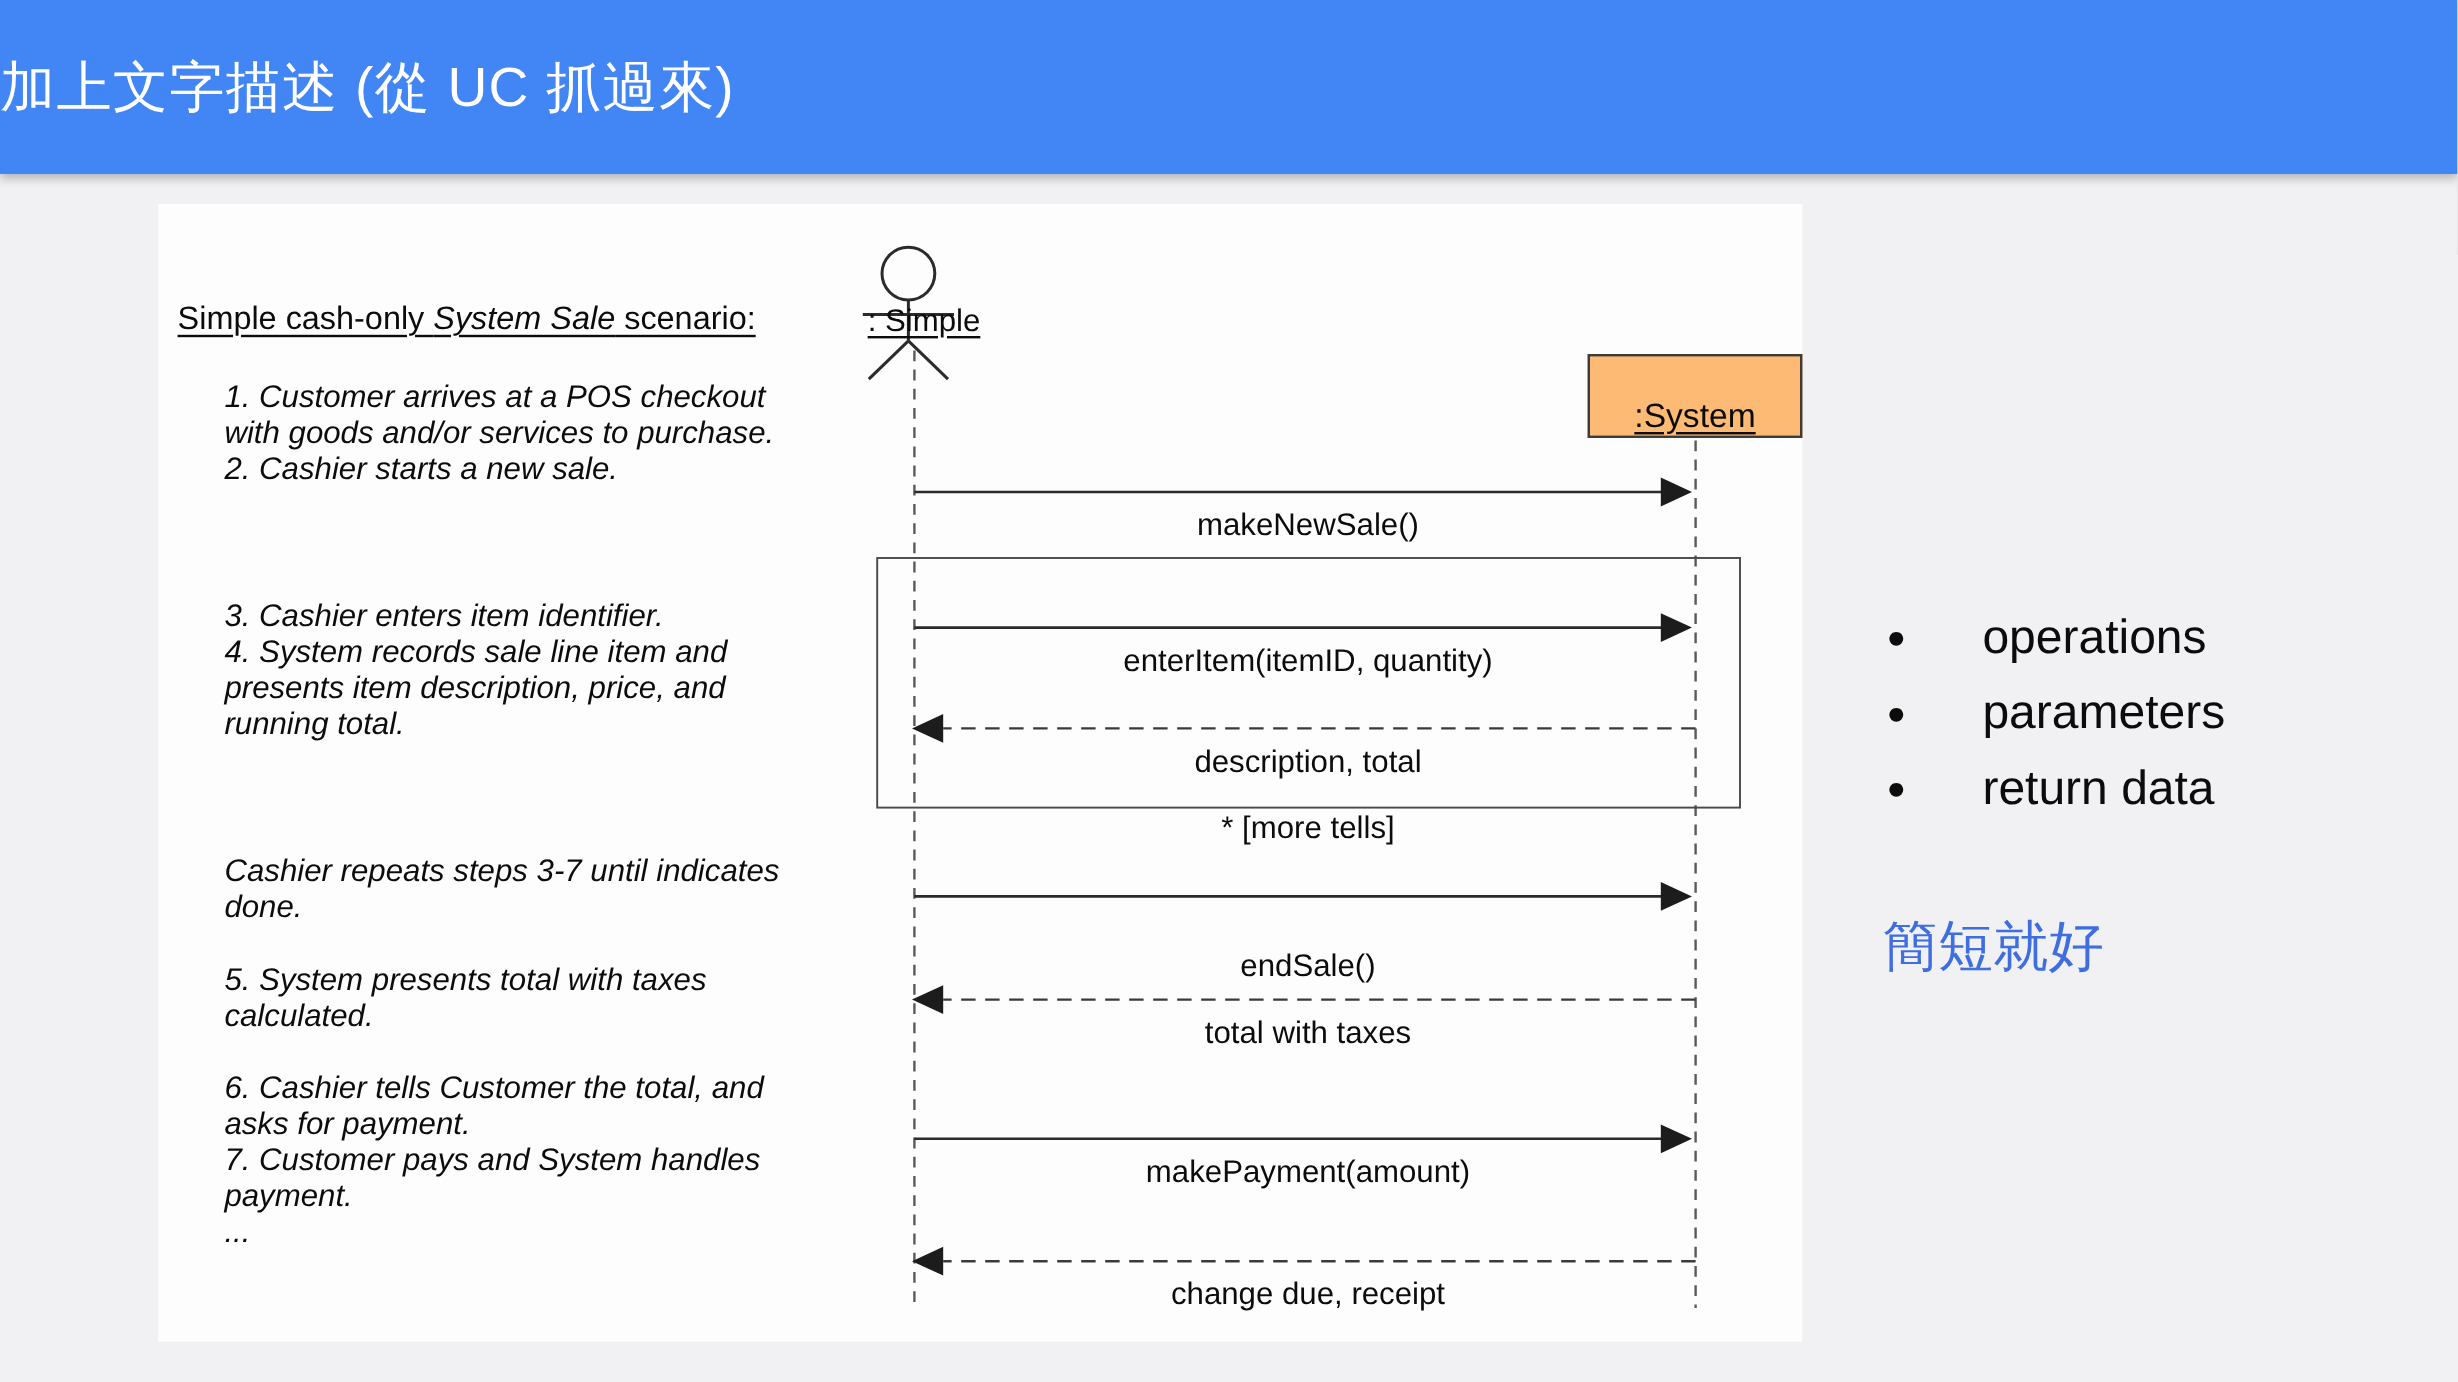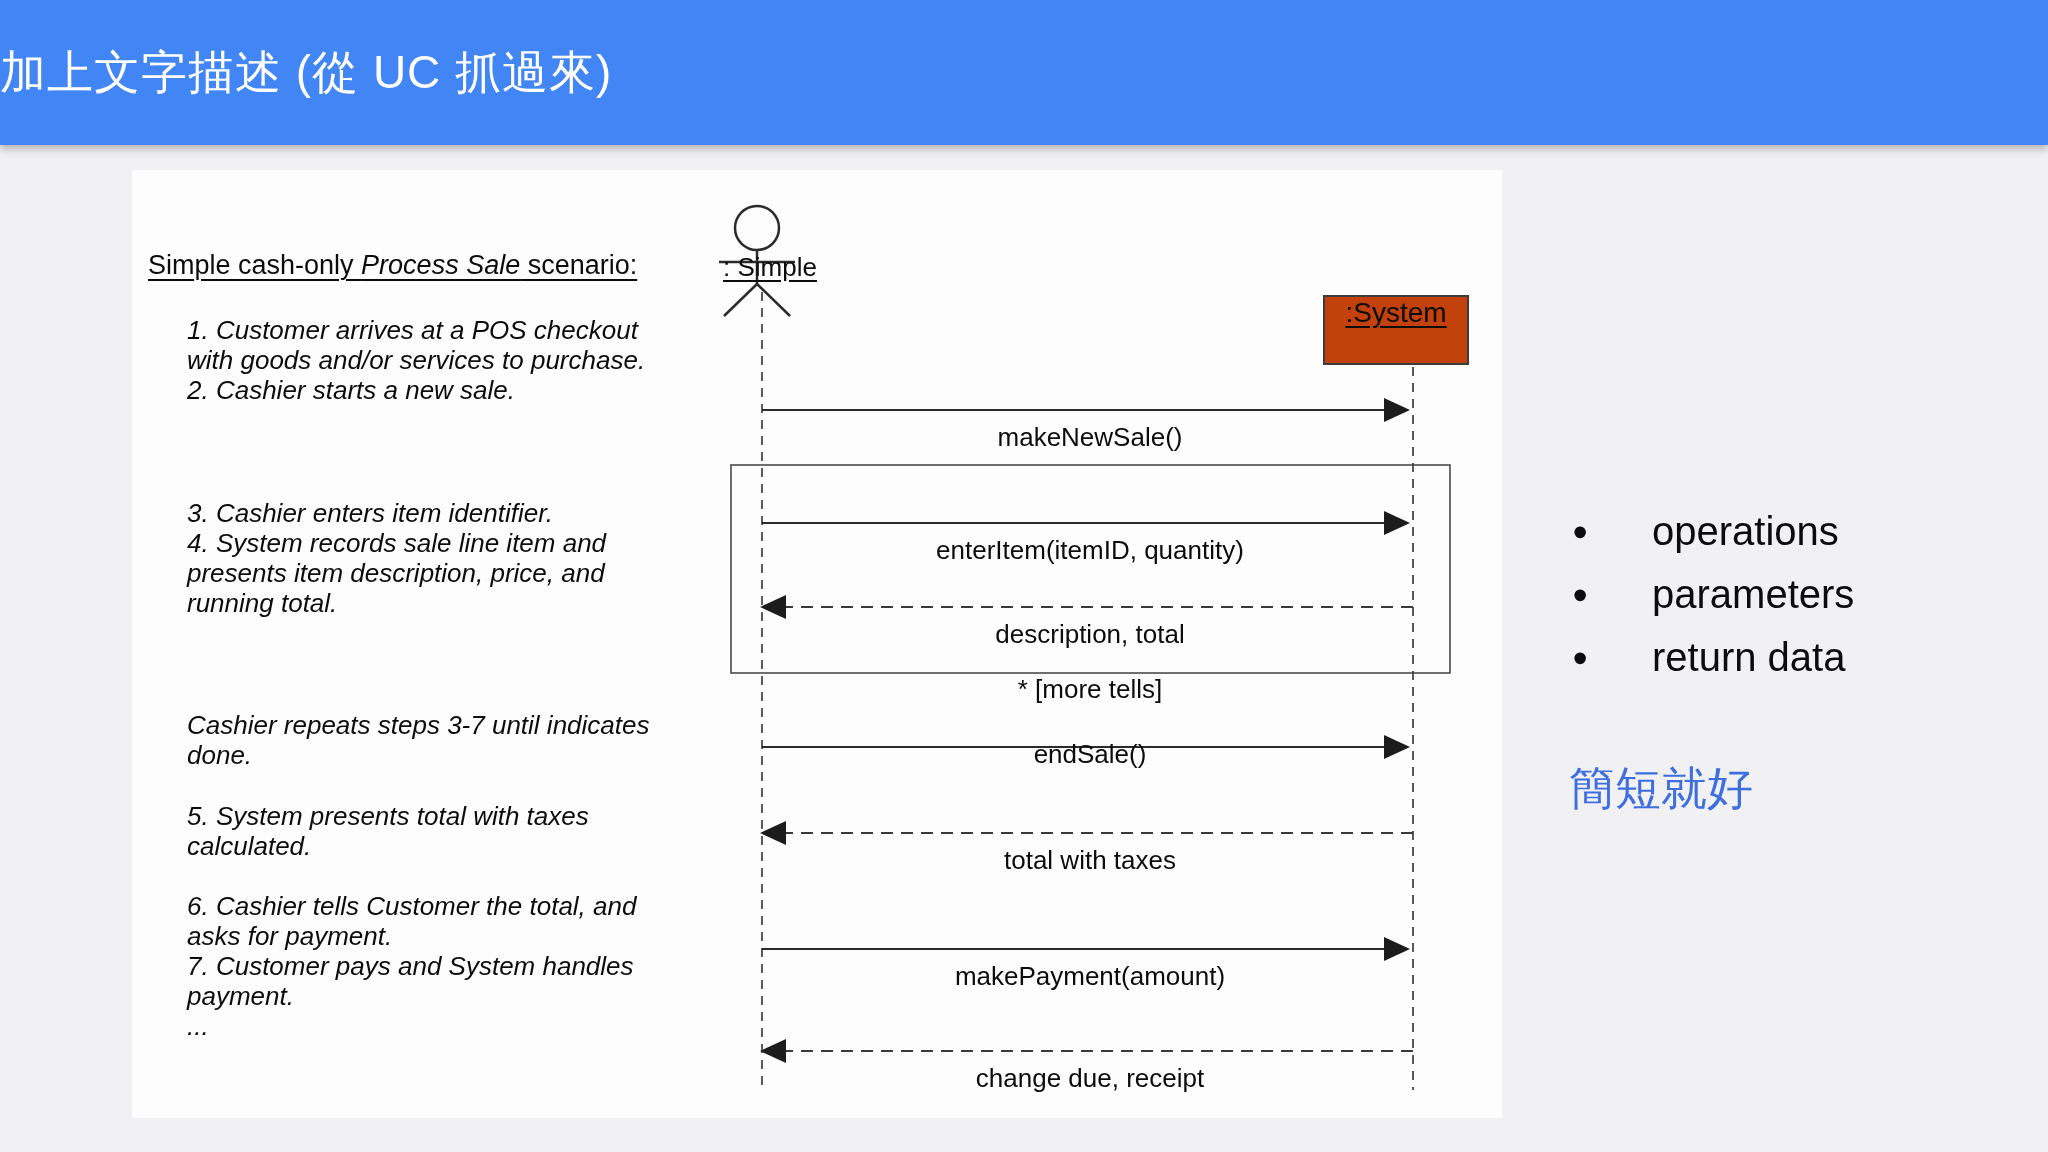--- a/index.html
+++ b/index.html
@@ -41,35 +41,35 @@
   .step.s4{top:801px;}
   .step.s5{top:891px;}
   
   .diagram-svg{position:absolute;left:0;top:0;width:2048px;height:1152px;}
   .actor-label{
     position:absolute;left:692px;top:252px;width:156px;text-align:center;
     font-size:26px;text-decoration:underline;text-underline-offset:4px;
     white-space:nowrap;
   }
   .system-box{
-    position:absolute;left:1323px;top:295px;width:146px;height:70px;
-    background:#c2410c;border:2px solid #3c3c3c;box-sizing:border-box;
-    display:flex;align-items:flex-start;justify-content:center;
+    position:absolute;left:1323px;top:295px;width:179px;height:70px;
+    background:#fdba74;border:2px solid #3c3c3c;box-sizing:border-box;
+    display:flex;align-items:flex-end;justify-content:center;
     font-size:28px;text-decoration:underline;text-underline-offset:4px;
   }
   .msg{
     position:absolute;left:880px;width:420px;text-align:center;font-size:26px;
     white-space:nowrap;
     margin-top:46px;
   }
   .msg.m0{top:376px;}
   .msg.m1{top:489px;}
   .msg.m2{top:573px;}
   .msg.m3{top:628px;}
-  .msg.m4{top:693px;}
+  .msg.m4{top:743px;}
   .msg.m5{top:799px;}
   .msg.m6{top:915px;}
   .msg.m7{top:1017px;}
   
   .bullets{
     position:absolute;left:1572px;top:500px;list-style:none;margin:0;padding:0;
   }
   .bullets li{
     display:flex;align-items:center;height:63px;font-size:40px;
   }
@@ -85,21 +85,21 @@
 <body>
 
 <div class="slide">
 
   <div class="header">
     <div class="title">加上文字描述 (從 UC 抓過來)</div>
   </div>
 
   <div class="panel"></div>
 
-  <div class="scenario-heading"><span>Simple cash-only </span><span class="em">Process Sale</span><span> scenario:</span></div>
+  <div class="scenario-heading"><span>Simple cash-only </span><span class="em">System Sale</span><span> scenario:</span></div>
 
   <div class="step s1">1. Customer arrives at a POS checkout
 with goods and/or services to purchase.
 2. Cashier starts a new sale.</div>
   <div class="step s2">3. Cashier enters item identifier.
 4. System records sale line item and
 presents item description, price, and
 running total.</div>
   <div class="step s3">Cashier repeats steps 3-7 until indicates
 done.</div>

